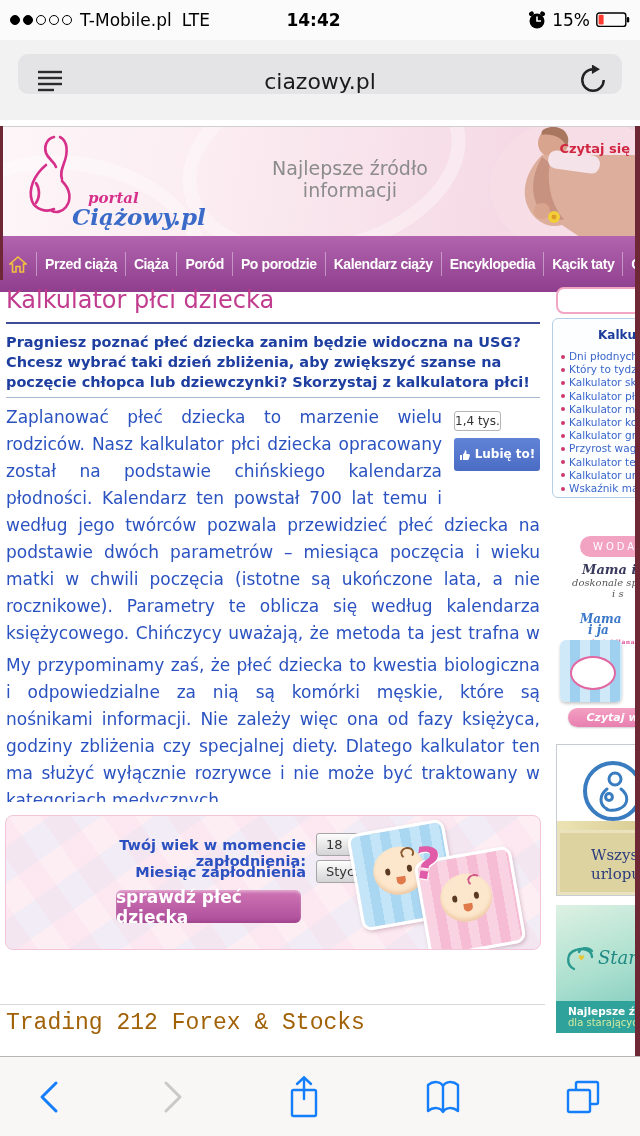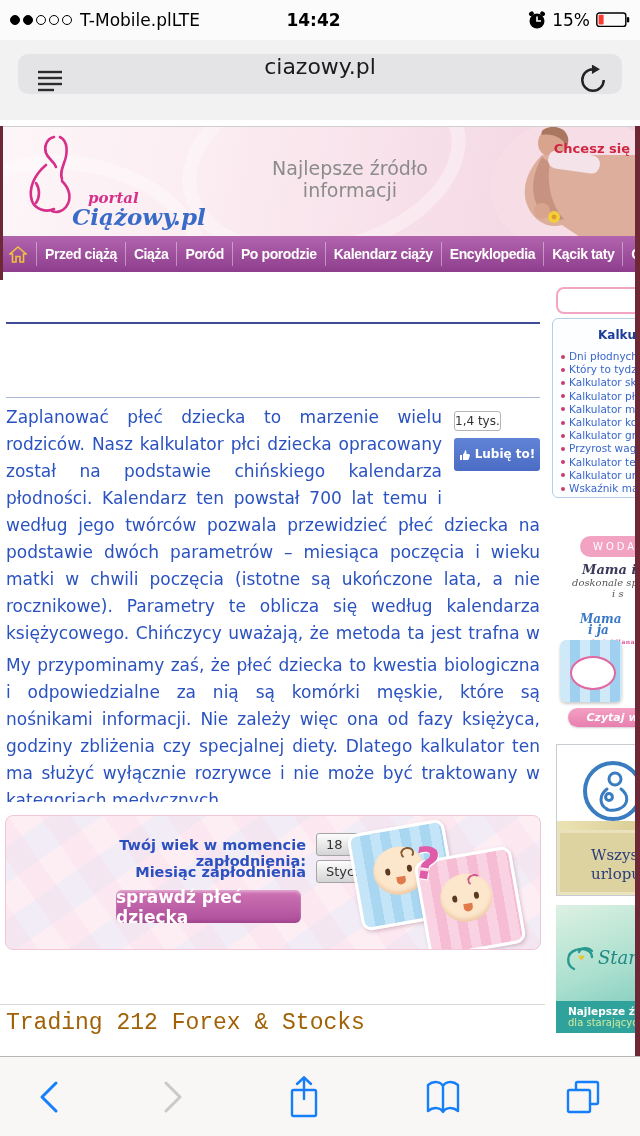--- a/index.html
+++ b/index.html
@@ -5,31 +5,31 @@
   html,body{margin:0;padding:0;background:#222;}
   .screen{position:relative;width:640px;height:1136px;background:#fff;overflow:hidden;
           font-family:"DejaVu Sans",sans-serif;margin:0 auto;}
 
   
   .status-bar{position:absolute;top:0;left:0;width:640px;height:40px;background:#fbfbfb;
               display:flex;align-items:center;padding:0 10px;box-sizing:border-box;font-size:17px;color:#000;}
   .sig{display:flex;align-items:center;gap:3px;margin-right:8px;}
   .sig .dot{width:10px;height:10px;border-radius:50%;border:1px solid #000;box-sizing:border-box;}
   .sig .dot.on{background:#000;}
-  .carrier{}
+  .carrier{margin-right:10px;}
   .net{margin-right:10px;}
   .clock{position:absolute;left:50%;transform:translateX(-62%);font-weight:bold;}
   .sb-right{margin-left:auto;display:flex;align-items:center;gap:6px;}
   .batt{display:flex;align-items:center;gap:2px;}
 
   
   .addr{position:absolute;top:40px;left:0;width:640px;height:80px;background:#f2f2f3;
         border-bottom:1px solid #d4d4d4;}
   .url-field{position:absolute;top:14px;left:18px;right:18px;height:40px;background:#e4e4e6;
-             border-radius:10px;display:flex;align-items:flex-start;}
+             border-radius:10px;display:flex;align-items:flex-end;}
   .url-text{flex:1;text-align:center;font-size:22px;color:#1b1b1b;}
   .reader{position:absolute;left:18px;top:14px;width:30px;}
   .refresh{position:absolute;right:14px;top:11px;}
 
   
   .page{position:absolute;top:120px;left:0;width:640px;height:936px;background:#fff;overflow:hidden;}
   .edge{position:absolute;background:#6e2734;z-index:40;}
   .edge.right{left:635px;top:6px;width:5px;height:930px;}
   .edge.left{left:0;top:6px;width:3px;height:154px;}
 
@@ -39,21 +39,21 @@
           background:linear-gradient(100deg,#fdf6f8 0%,#fbecf1 35%,#f7dfe9 65%,#f2d2e0 100%);}
   .swirl{position:absolute;border:14px solid rgba(255,255,255,.35);border-radius:50%;}
   .logo-portal{position:absolute;left:88px;top:62px;font:italic bold 15px "DejaVu Serif",serif;color:#d6308a;}
   .logo-name{position:absolute;left:28px;top:76px;font:italic bold 23px "DejaVu Serif",serif;color:#3a6bc8;margin-left:44px;}
   .tagline1{position:absolute;left:225px;top:30px;width:250px;text-align:center;font-size:19px;color:#8b8b8b;}
   .tagline2{position:absolute;left:225px;top:56px;width:250px;text-align:center;font-size:13px;color:#9a9a9a;}
   .login{position:absolute;right:10px;top:14px;font-size:13px;font-weight:bold;color:#d02540;z-index:5;}
   .photo{position:absolute;right:0;top:0;width:210px;height:110px;}
 
   
-  .nav{position:absolute;top:116px;left:0;width:640px;height:36px;overflow:hidden;
+  .nav{position:absolute;top:116px;left:0;width:640px;height:56px;overflow:hidden;
        background:linear-gradient(#b264ae,#8e3e8d);display:flex;align-items:center;white-space:nowrap;
        font-family:"Liberation Sans",sans-serif;}
   .nav-home{padding:0 9px;display:flex;align-items:center;}
   .nav-item{color:#fff;font-size:14px;font-weight:bold;letter-spacing:-.4px;padding:0 8px;
             border-left:1px solid rgba(255,255,255,.4);line-height:24px;}
 
   
   .h1{position:absolute;left:6px;top:166px;font-size:24px;color:#c13c8e;font-weight:400;}
   .rule1{position:absolute;left:6px;top:202px;width:534px;border-top:2px solid #3f4d99;}
   .intro{position:absolute;left:6px;top:212px;width:532px;font-size:14.5px;font-weight:bold;
@@ -216,21 +216,21 @@
           <path d="M38 6 C30 8 28 16 30 22 C32 28 38 30 40 36"></path>
           <path d="M44 6 C52 10 52 22 48 32 C46 38 44 42 46 48"></path>
           <path d="M30 34 C18 44 12 58 16 70 C19 78 30 82 38 78"></path>
           <path d="M46 50 C54 58 56 68 50 76 C46 81 40 82 36 80"></path>
           <path d="M20 52 C24 58 24 66 20 72"></path>
         </g>
       </svg>
       <span class="logo-portal">portal</span>
       <span class="logo-name">Ciążowy.pl</span>
       <div class="tagline1">Najlepsze źródło informacji</div>
-      <span class="login">Chcesz się</span>
+      <span class="login">Czytaj się</span>
       <svg class="photo" viewBox="0 0 210 110">
         <ellipse cx="150" cy="60" rx="90" ry="70" fill="#f6dde6"></ellipse>
         <circle cx="123" cy="16" r="15" fill="#d9a48e"></circle>
         <path d="M112 8 C108 0 130 -4 136 6 C140 12 138 18 136 20 C134 10 120 6 112 8 Z" fill="#a9775f"></path>
         <path d="M112 28 C98 42 90 62 98 80 C104 94 118 102 132 98 L150 110 L210 110 L210 28 Z" fill="#dcae9b"></path>
         <path d="M112 30 C104 44 100 60 106 76 C112 90 124 96 134 92 C122 80 116 56 120 36 Z" fill="#c89280"></path>
         <rect x="118" y="26" width="52" height="18" rx="8" fill="#f4e3e8" transform="rotate(8 144 35)"></rect>
         <circle cx="112" cy="84" r="8" fill="#d9a48e"></circle>
         <circle cx="124" cy="90" r="6" fill="#f2cf3a"></circle>
         <circle cx="124" cy="90" r="2.4" fill="#e09a28"></circle>
@@ -247,21 +247,23 @@
       <span class="nav-item">Ciąża</span>
       <span class="nav-item">Poród</span>
       <span class="nav-item">Po porodzie</span>
       <span class="nav-item">Kalendarz ciąży</span>
       <span class="nav-item">Encyklopedia</span>
       <span class="nav-item">Kącik taty</span>
       <span class="nav-item">Galerie</span>
 
     </div>
 
+    <div class="h1">Kalkulator płci dziecka</div>
     <div class="rule1"></div>
+    <div class="intro">Pragniesz poznać płeć dziecka zanim będzie widoczna na USG? Chcesz wybrać taki dzień zbliżenia, aby zwiększyć szanse na poczęcie chłopca lub dziewczynki? Skorzystaj z kalkulatora płci!</div>
     <div class="rule2"></div>
 
     <div class="para p1">
       <span class="fb">
         <span class="fb-count">1,4 tys.</span>
         <span class="fb-btn">
           <svg width="12" height="12" viewBox="0 0 12 12">
             <path fill="#fff" d="M1 6h2v5H1z M4 11h4.2c.8 0 1.5-.5 1.7-1.3l.9-3A1.3 1.3 0 0 0 9.6 5H7.4V2.6A1.4 1.4 0 0 0 6 1.2l-.4 2L4 5.6Z"></path>
           </svg>
           <span>Lubię to!</span>

